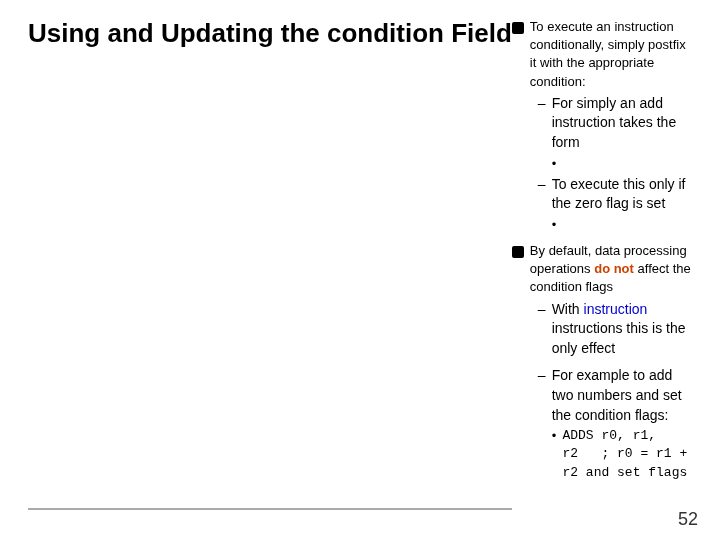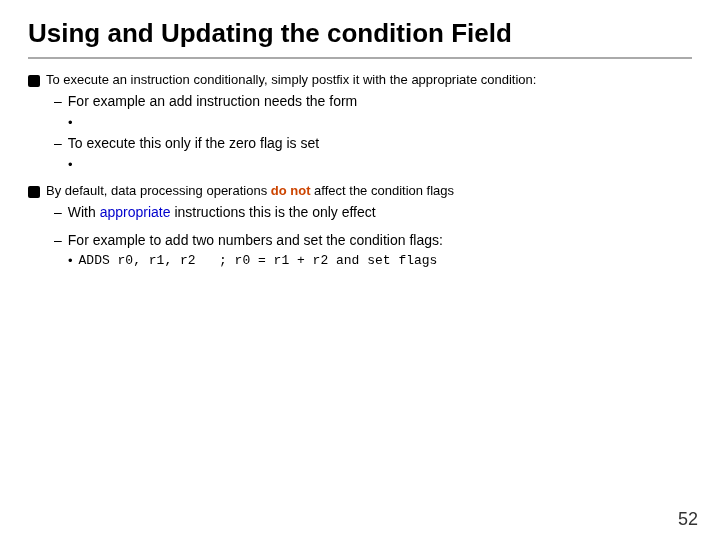--- a/index.html
+++ b/index.html
@@ -11,21 +11,21 @@
       font-size: 15px;
       color: #000;
       overflow: hidden;
       position: relative;
     }
     .slide {
       width: 720px;
       height: 540px;
       padding: 18px 28px 18px 28px;
       display: flex;
-      flex-direction: column;
+      flex-direction: row;
     }
     .title {
       font-size: 26px;
       font-weight: bold;
       border-bottom: 2px solid #aaa;
       padding-bottom: 8px;
       margin-bottom: 12px;
       color: #000;
     }
     .content {
@@ -113,21 +113,21 @@
   <div class="content">
 
     <div class="bullet-item">
       <div class="bullet-main">
         <span class="square"></span>
         <span>To execute an instruction conditionally, simply postfix it with the appropriate condition:</span>
       </div>
       <div class="sub-items">
         <div class="dash-item">
           <span class="dash">–</span>
-          <span>For example an add instruction needs the form</span>
+          <span>For simply an add instruction takes the form</span>
         </div>
         <div class="dot-item">
           <span class="dot">•</span>
         </div>
         <div class="dash-item">
           <span class="dash">–</span>
           <span>To execute this only if the zero flag is set</span>
         </div>
         <div class="dot-item">
           <span class="dot">•</span>
@@ -138,21 +138,21 @@
     <div class="bullet-item">
       <div class="bullet-main">
         <span class="square"></span>
         <span>
           By default, data processing operations <span class="highlight-orange">do not</span> affect the condition flags
         </span>
       </div>
       <div class="sub-items">
         <div class="dash-item">
           <span class="dash">–</span>
-          <span>With <span class="highlight-blue">appropriate</span> instructions this is the only effect</span>
+          <span>With <span class="highlight-blue">instruction</span> instructions this is the only effect</span>
         </div>
       </div>
     </div>
 
     <div class="bullet-item">
       <div class="sub-items">
         <div class="dash-item">
           <span class="dash">–</span>
           <span>For example to add two numbers and set the condition flags:</span>
         </div>

